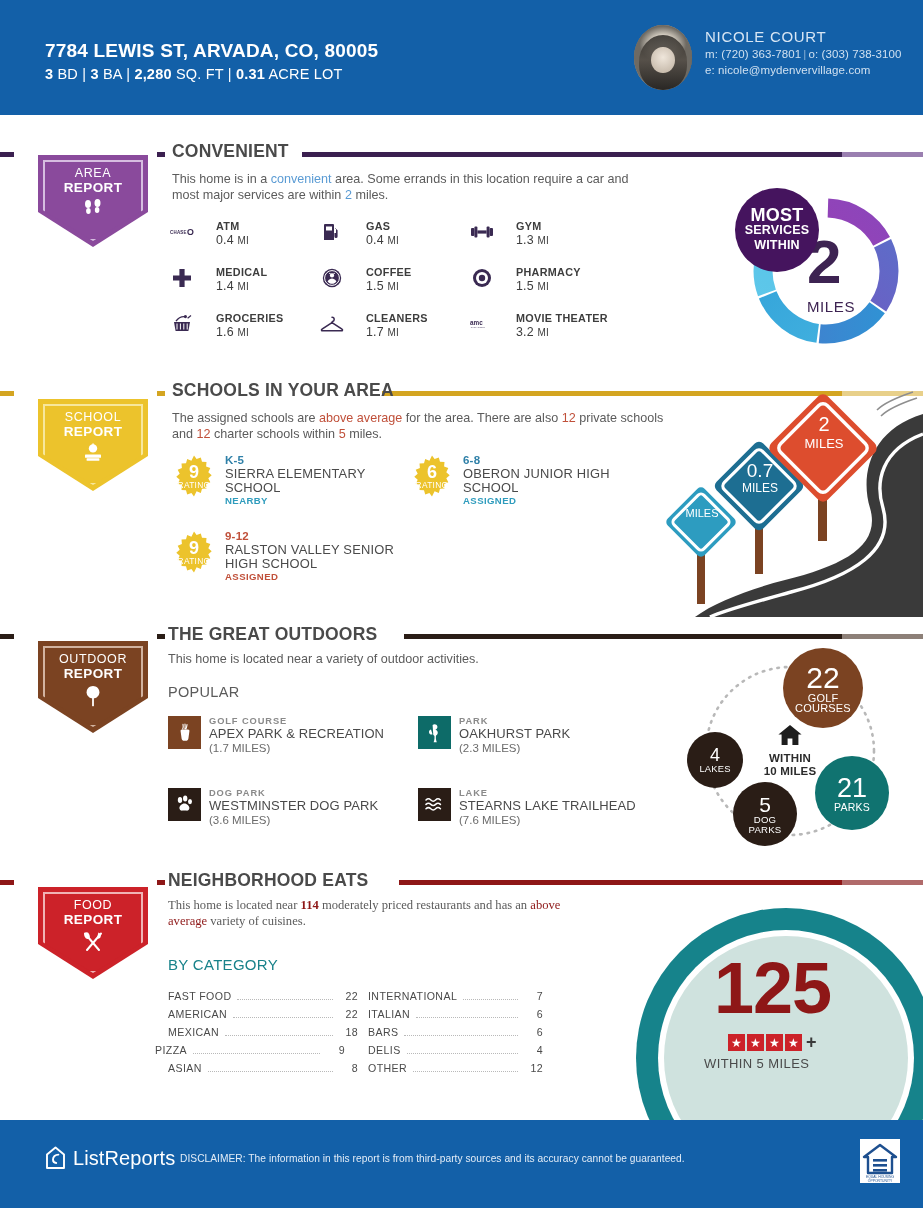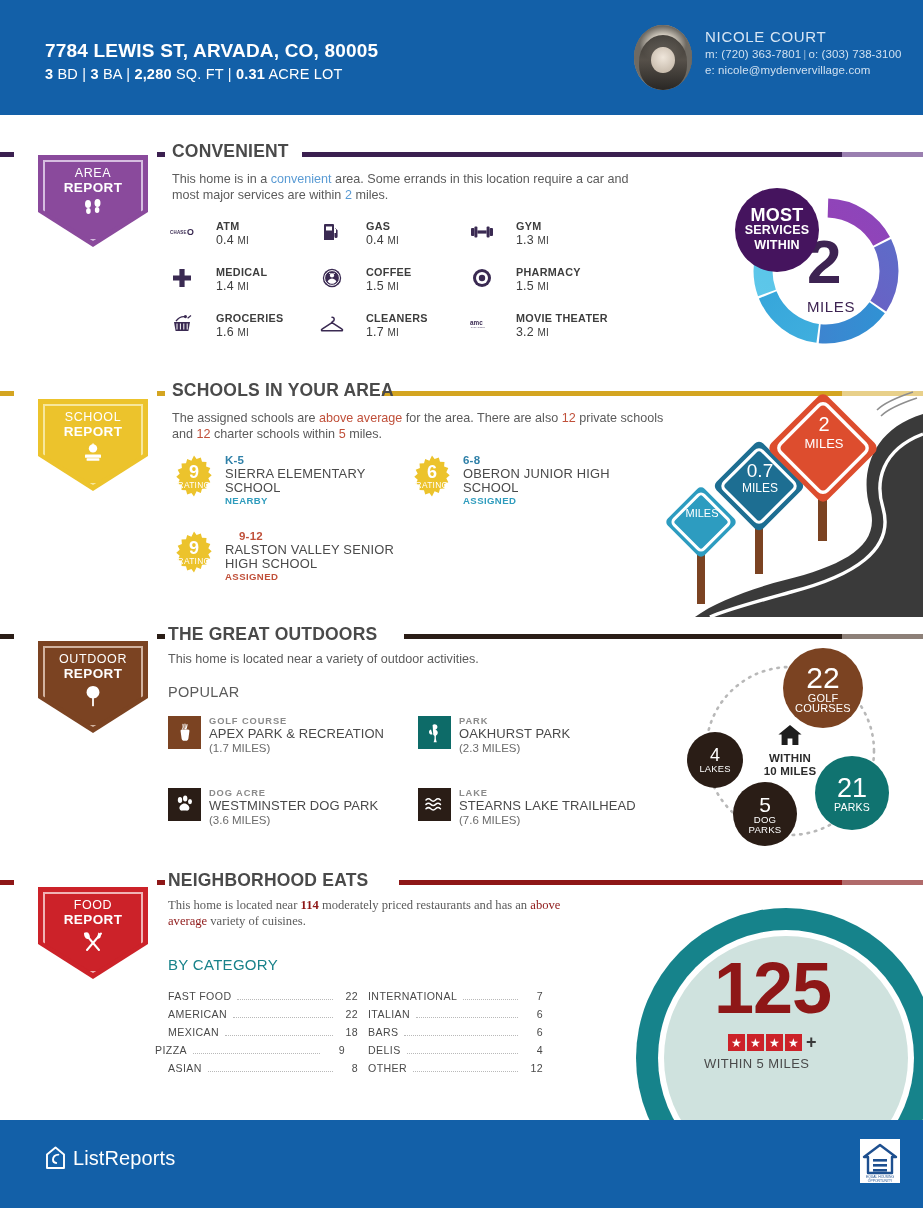--- a/index.html
+++ b/index.html
@@ -497,21 +497,21 @@
 
     <div class="school" style="left:172px;top:158px;width:240px;">
       <div class="rating">
         <svg class="burst" width="44" height="44" viewBox="0 0 44 44">
             <path d="M22 1.5l2.6 3.6 4.2-1.7 1.2 4.3 4.5.3-.4 4.5 4.2 1.6-2 4.1 3.4 3-3.4 3 2 4.1-4.2 1.6.4 4.5-4.5.3-1.2 4.3-4.2-1.7L22 42.5l-2.6-3.6-4.2 1.7-1.2-4.3-4.5-.3.4-4.5-4.2-1.6 2-4.1-3.4-3 3.4-3-2-4.1 4.2-1.6-.4-4.5 4.5-.3 1.2-4.3 4.2 1.7L22 1.5z" fill="#ecc32c"></path>
           </svg>
         <div class="r-num">9</div>
         <div class="r-lbl">RATING</div>
       </div>
       <div>
-        <div class="sch-grade" style="color:#c0503a;margin-left:14px;">9-12</div>
+        <div class="sch-grade" style="color:#c0503a;">9-12</div>
         <div class="sch-name">RALSTON VALLEY SENIOR HIGH SCHOOL</div>
         <div class="sch-tag" style="color:#c0503a;">ASSIGNED</div>
       </div>
     </div>
 
     <div class="road-wrap" style="left:655px;top:18px;width:268px;height:227px;">
       <svg width="268" height="227" viewBox="0 0 268 227">
 
         <path d="M268 24 C 215 40, 205 85, 215 118 C 226 155, 190 175, 130 190 C 95 199, 60 212, 40 227 L 268 227 Z" fill="#3a3a3a"></path>
         <path d="M268 44 C 226 60, 220 92, 228 118 C 240 160, 198 186, 136 202 C 100 212, 70 220, 55 227" stroke="#ffffff" stroke-width="3.4" fill="none"></path>
@@ -603,21 +603,21 @@
     <div class="out" style="left:168px;top:168px;width:250px;">
       <div class="sq" style="background:#2a1d16;">
         <svg width="19" height="19" viewBox="0 0 19 19">
             <ellipse cx="5" cy="5" rx="2.2" ry="2.9" fill="#fff"></ellipse>
             <ellipse cx="10.2" cy="3.6" rx="2.2" ry="3" fill="#fff"></ellipse>
             <ellipse cx="15" cy="6.6" rx="2" ry="2.6" fill="#fff"></ellipse>
             <path d="M9.4 8.4c2.6 0 5 2.4 5 4.6 0 1.9-1.6 2.9-3.2 2.6-1-.2-2.6-.2-3.6 0-1.6.3-3.2-.7-3.2-2.6 0-2.2 2.4-4.6 5-4.6z" fill="#fff"></path>
           </svg>
       </div>
       <div>
-        <div class="o-cat">DOG ACRE</div>
+        <div class="o-cat">DOG PARK</div>
         <div class="o-name">WESTMINSTER DOG PARK</div>
         <div class="o-dist">(3.6 MILES)</div>
       </div>
     </div>
 
     <div class="out" style="left:418px;top:168px;width:250px;">
       <div class="sq" style="background:#2a1d16;">
         <svg width="20" height="18" viewBox="0 0 20 18">
             <path d="M1 4c1.6-1.6 3.2-1.6 4.8 0S9 5.6 10.6 4 13.8 2.4 15.4 4M1 8.4c1.6-1.6 3.2-1.6 4.8 0s3.2 1.6 4.8 0 3.2-1.6 4.8 0M1 12.8c1.6-1.6 3.2-1.6 4.8 0s3.2 1.6 4.8 0 3.2-1.6 4.8 0" stroke="#fff" stroke-width="1.5" fill="none" stroke-linecap="round"></path>
           </svg>
@@ -763,20 +763,21 @@
   </div>
 
   <div class="footer">
     <div class="foot-logo">
       <svg width="21" height="24" viewBox="0 0 21 24">
         <path d="M2 8.4L10.5 1.4 19 8.4V22H2V8.4z" fill="none" stroke="#fff" stroke-width="1.9" stroke-linejoin="round"></path>
         <path d="M13.4 8.6c-3.2 0-5.4 2.2-5.4 5 0 2 1.3 3.4 3.2 3.4" fill="none" stroke="#fff" stroke-width="1.9" stroke-linecap="round"></path>
       </svg>
       <span class="lt">ListReports</span>
     </div>
+    <div class="foot-disc">DISCLAIMER: The information in this report is from third-party sources and its accuracy cannot be guaranteed.</div>
     <div class="eho">
       <svg width="40" height="44" viewBox="0 0 40 44">
         <rect x="0" y="0" width="40" height="44" fill="#ffffff"></rect>
         <path d="M20 6L4 18h4v16h24V18h4L20 6z" fill="none" stroke="#1d4f8f" stroke-width="2.4" stroke-linejoin="round"></path>
         <rect x="13" y="20" width="14" height="2.6" fill="#1d4f8f"></rect>
         <rect x="13" y="25" width="14" height="2.6" fill="#1d4f8f"></rect>
         <rect x="13" y="30" width="14" height="2.6" fill="#1d4f8f"></rect>
         <text x="20" y="39" font-size="3.4" font-family="Liberation Sans, sans-serif" fill="#1d4f8f" text-anchor="middle">EQUAL HOUSING</text>
         <text x="20" y="42.6" font-size="3.4" font-family="Liberation Sans, sans-serif" fill="#1d4f8f" text-anchor="middle">OPPORTUNITY</text>
       </svg>

